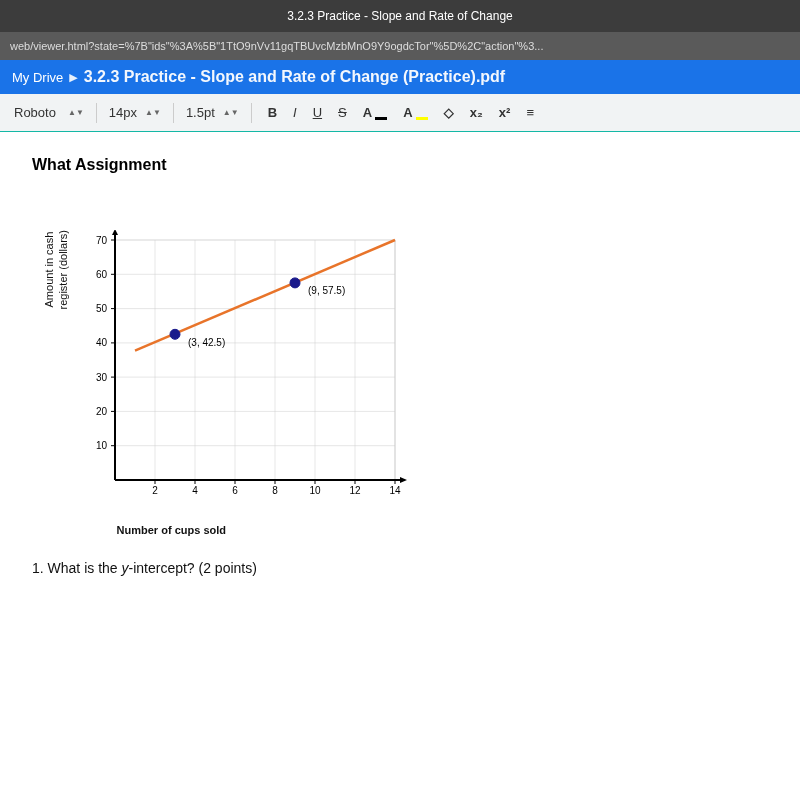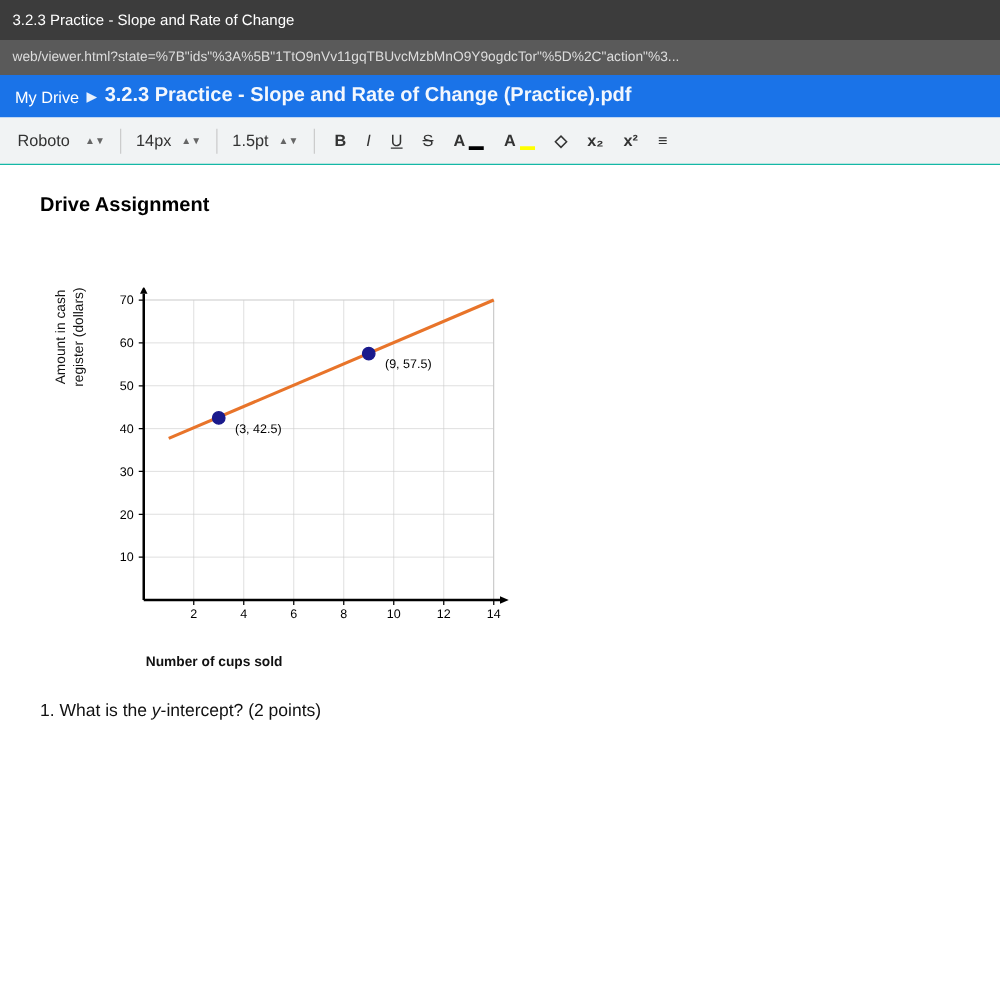--- a/index.html
+++ b/index.html
@@ -7,21 +7,21 @@
 
     
     .browser-top-bar {
       background: #3c3c3c;
       height: 32px;
       display: flex;
       align-items: center;
       padding: 0 10px;
       color: #fff;
       font-size: 12px;
-      justify-content: flex-start;
+      justify-content: center;
     }
 
     
     .url-bar {
       background: #5a5a5a;
       height: 28px;
       display: flex;
       align-items: center;
       padding: 0 10px;
       color: #ddd;
@@ -209,21 +209,21 @@
     <span>A</span>
     <span style="display:inline-block;width:12px;height:3px;background:#ffff00;vertical-align:bottom;"></span>
   </button>
   <button class="toolbar-btn">◇</button>
   <button class="toolbar-btn">x₂</button>
   <button class="toolbar-btn">x²</button>
   <button class="toolbar-btn">≡</button>
 </div>
 
 <div class="content-area">
-  <div class="assignment-title">Drive Assignment</div>
+  <div class="assignment-title">What Assignment</div>
   <div class="assignment-text">
     <br>
   </div>
 
   <div class="chart-container">
     <div class="y-axis-label">
       <span>Amount in cash</span><br>
       <span>register (dollars)</span>
     </div>
     <div class="chart-wrap">

